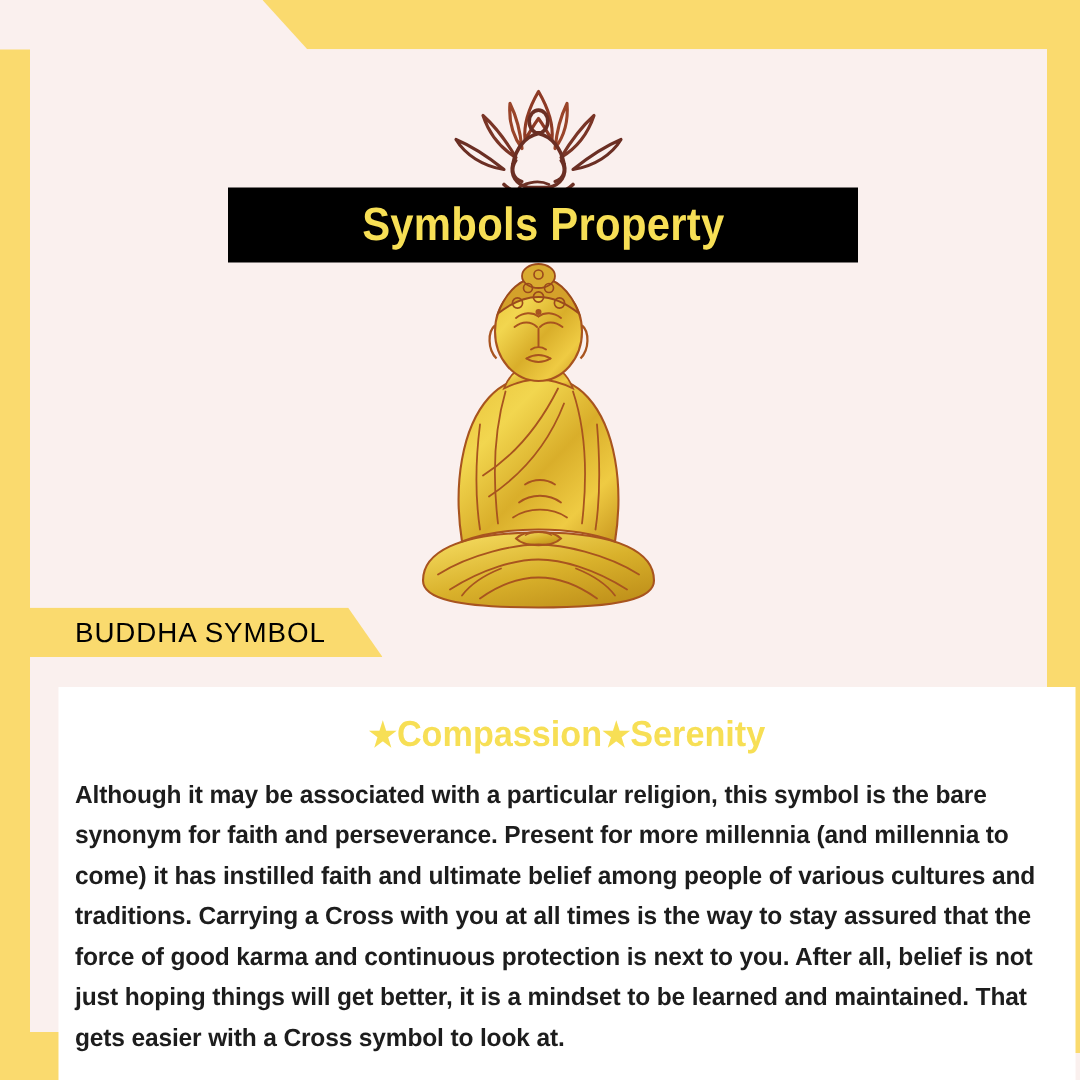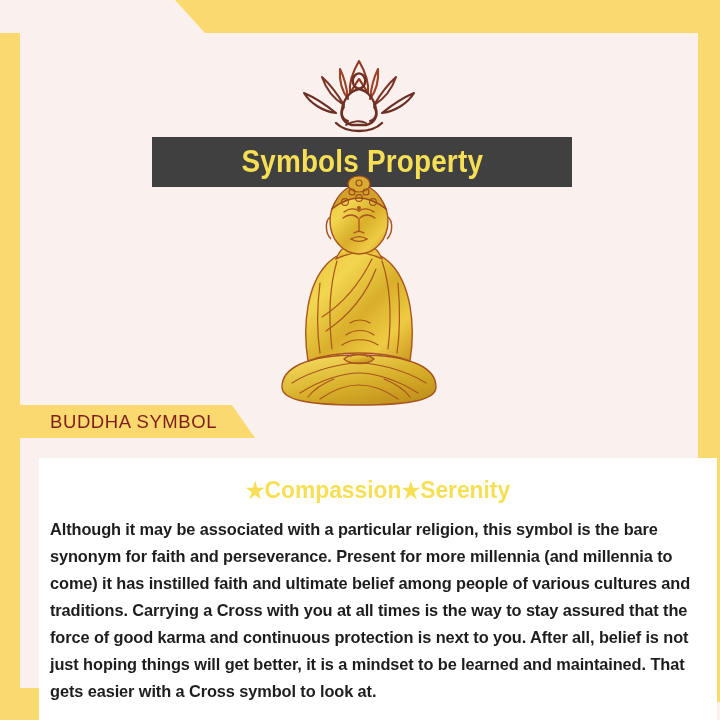--- a/index.html
+++ b/index.html
@@ -68,22 +68,22 @@
     letter-spacing:2.2px;
     color:#3a2b28;
     font-weight:400;
   }
 
   
   .title-banner {
     position:absolute;
     left:132px; top:92px;
     width:420px; height:50px;
-    background:#404040;
-    display:flex; align-items:center; justify-content:center;margin-top:12px;
+    background:#000000;
+    display:flex; align-items:center; justify-content:center;
   }
   .title-banner .title {
     font-size:31px;
     font-weight:bold;
     color:#F7DF55;
     letter-spacing:0.2px;
     transform:scaleX(0.9);
     transform-origin:center;
     white-space:nowrap;
   }
@@ -100,21 +100,21 @@
   .badge {
     position:absolute;
     left:-10px; top:372px;
     width:245px; height:33px;
     background:#FADA6E;
     clip-path: polygon(0 0, 222px 0, 245px 33px, 0 33px);
     display:flex; align-items:center;
   }
   .badge-label {
     margin-left:40px;
-    color:#7f1d1d;
+    color:#000000;
     font-size:18.5px;
     letter-spacing:0.6px;
     font-weight:400;
   }
 
   
   .content {
     position:absolute;
     left:0; top:425px;
     width:678px; height:263px;

